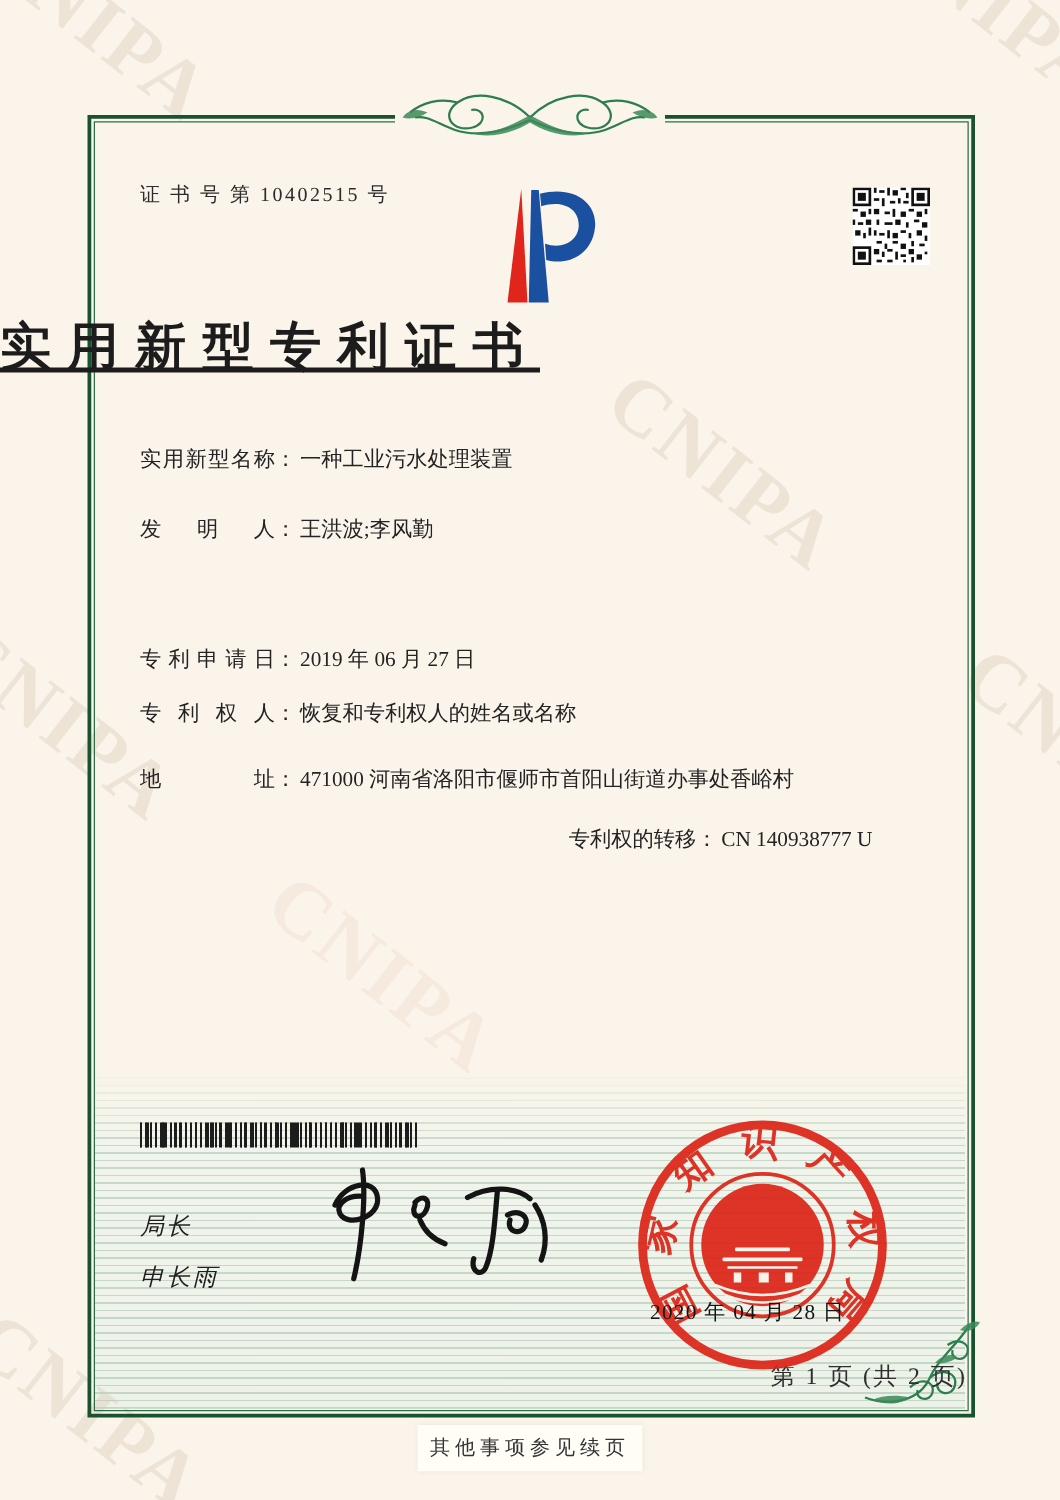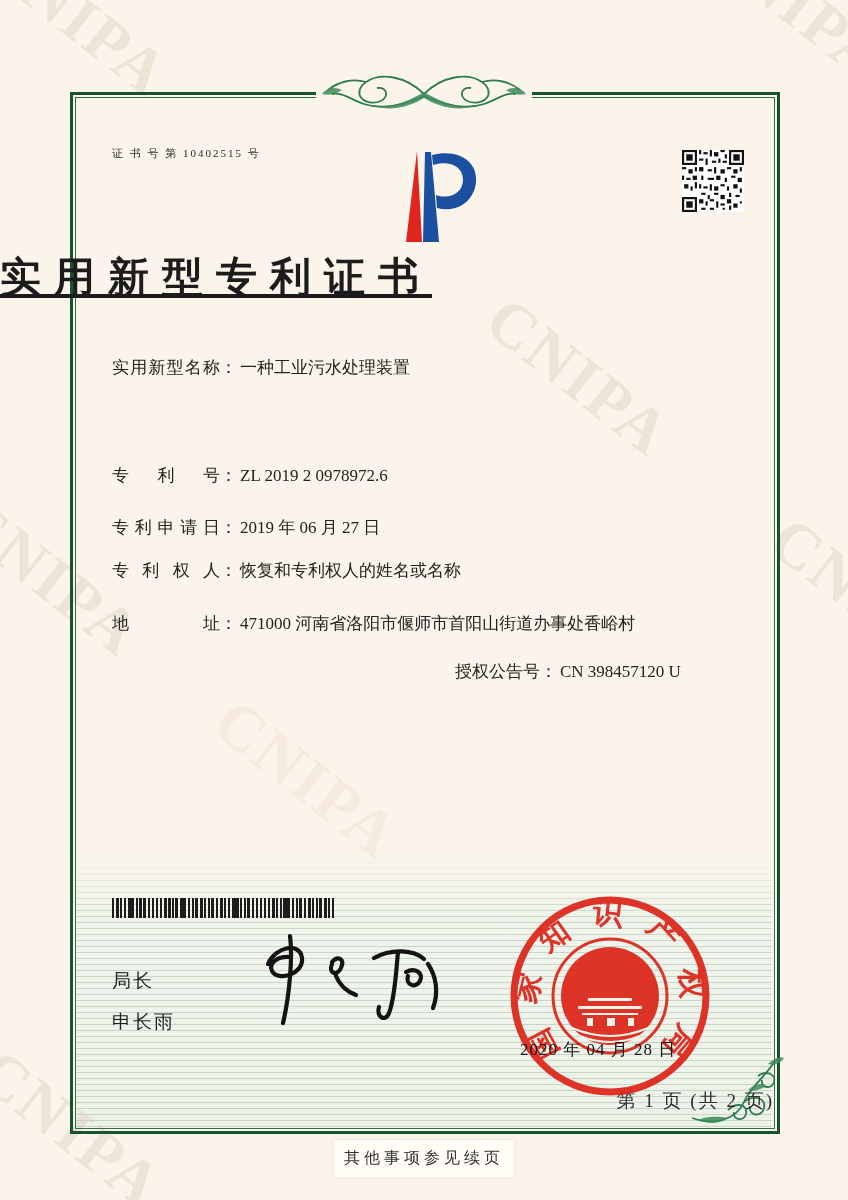--- a/index.html
+++ b/index.html
@@ -14,40 +14,40 @@
     background:
       linear-gradient(180deg,#faf4ea 0px,rgba(250,244,234,0) 60px),
       repeating-linear-gradient(180deg,rgba(128,170,143,.38) 0 1px,rgba(255,255,255,0) 1px 6px),
       linear-gradient(180deg,#f3f5ed,#edf2e9);}
   
   .bframe{position:absolute;left:70px;top:92px;width:704px;height:1036px;
           border:3px solid #18522f;z-index:2;}
   .bframe-in{position:absolute;inset:2px;border:1px solid #2c6f47;}
   .orn{position:absolute;z-index:3;}
   
-  .cert-no{position:absolute;left:112px;top:146px;font-size:11px;letter-spacing:2px;z-index:4;}
+  .cert-no{position:absolute;left:112px;top:146px;font-size:16px;letter-spacing:2px;z-index:4;}
   .logo{position:absolute;left:354px;top:146px;z-index:4;}
   .qr{position:absolute;left:682px;top:150px;z-index:4;}
   .title{position:absolute;left:0;top:250px;width:100%;
          font-size:41px;font-weight:bold;letter-spacing:13px;z-index:4;color:#1c1c1c;text-decoration:underline;}
   .row{position:absolute;left:112px;width:660px;font-size:17px;white-space:nowrap;z-index:4;color:#232323;}
   .flabel{display:inline-block;width:108px;text-align:justify;text-align-last:justify;}
   .fvalue{margin-left:3px;}
   .grant2{position:absolute;left:343px;top:0;}
   .paras{position:absolute;left:112px;top:700px;width:656px;font-size:17.5px;line-height:29px;
          text-align:justify;z-index:4;color:#333;}
   .paras p{margin:0;text-indent:2em;}
   .barcode{position:absolute;left:112px;top:898px;width:224px;height:20px;z-index:4;
     background:
       repeating-linear-gradient(90deg,#1c1c1c 0 2px,rgba(0,0,0,0) 2px 4px),
       repeating-linear-gradient(90deg,#1c1c1c 0 1px,rgba(0,0,0,0) 1px 9px),
       repeating-linear-gradient(90deg,rgba(0,0,0,0) 0 5px,#1c1c1c 5px 7px,rgba(0,0,0,0) 7px 13px);}
   .sig-labels{position:absolute;left:112px;top:968px;z-index:4;
       font-family:"Liberation Sans","DejaVu Sans",sans-serif;font-size:19px;color:#1f1f1f;}
-  .sig-labels div{margin-bottom:15px;letter-spacing:2px;}
+  .sig-labels div{margin-bottom:15px;letter-spacing:2px;font-style:italic;}
   .sig{position:absolute;left:238px;top:928px;z-index:4;}
   .seal{position:absolute;left:508px;top:894px;z-index:5;}
   .seal-date{position:absolute;left:520px;top:1038px;font-size:17px;letter-spacing:1px;
              color:#141414;z-index:6;white-space:nowrap;}
   .page-num{position:absolute;left:70px;top:1088px;width:704px;text-align:right;
             font-size:19px;letter-spacing:2px;z-index:4;color:#2e2e2e;}
   .cont-box{position:absolute;left:50%;transform:translateX(-50%);top:1140px;
             background:#fffdf6;padding:8px 10px;font-size:16px;letter-spacing:4px;
             box-shadow:0 0 5px rgba(120,100,80,.12);z-index:4;color:#333;}
 </style>
@@ -195,34 +195,34 @@
         <rect x="19" y="27" width="1" height="1"></rect>
         <rect x="22" y="26" width="1" height="2"></rect>
     </g>
   </svg>
 
   <div class="title">实用新型专利证书</div>
 
   <div class="row" style="top:356px">
     <span class="flabel">实用新型名称</span><span>：</span><span class="fvalue">一种工业污水处理装置</span>
   </div>
-  <div class="row" style="top:464px">
-    <span class="flabel">专利号</span><span>：</span><span class="fvalue">ZL 2019 2 0978972.6</span>
+  <div class="row" style="top:412px">
+    <span class="flabel">发明人</span><span>：</span><span class="fvalue">王洪波;李风勤</span>
   </div>
   <div class="row" style="top:516px">
     <span class="flabel">专利申请日</span><span>：</span><span class="fvalue">2019 年 06 月 27 日</span>
   </div>
   <div class="row" style="top:559px">
     <span class="flabel">专利权人</span><span>：</span><span class="fvalue">恢复和专利权人的姓名或名称</span>
   </div>
   <div class="row" style="top:612px">
     <span class="flabel">地址</span><span>：</span><span class="fvalue">471000 河南省洛阳市偃师市首阳山街道办事处香峪村</span>
   </div>
   <div class="row" style="top:660px">
-    <span class="grant2"><span>授权公告号</span><span>：</span><span class="fvalue">CN 398457120 U</span></span>
+    <span class="grant2"><span>专利权的转移</span><span>：</span><span class="fvalue">CN 140938777 U</span></span>
   </div>
 
 
   <div class="barcode"></div>
 
   <div class="sig-labels">
     <div>局长</div>
     <div>申长雨</div>
   </div>
 

